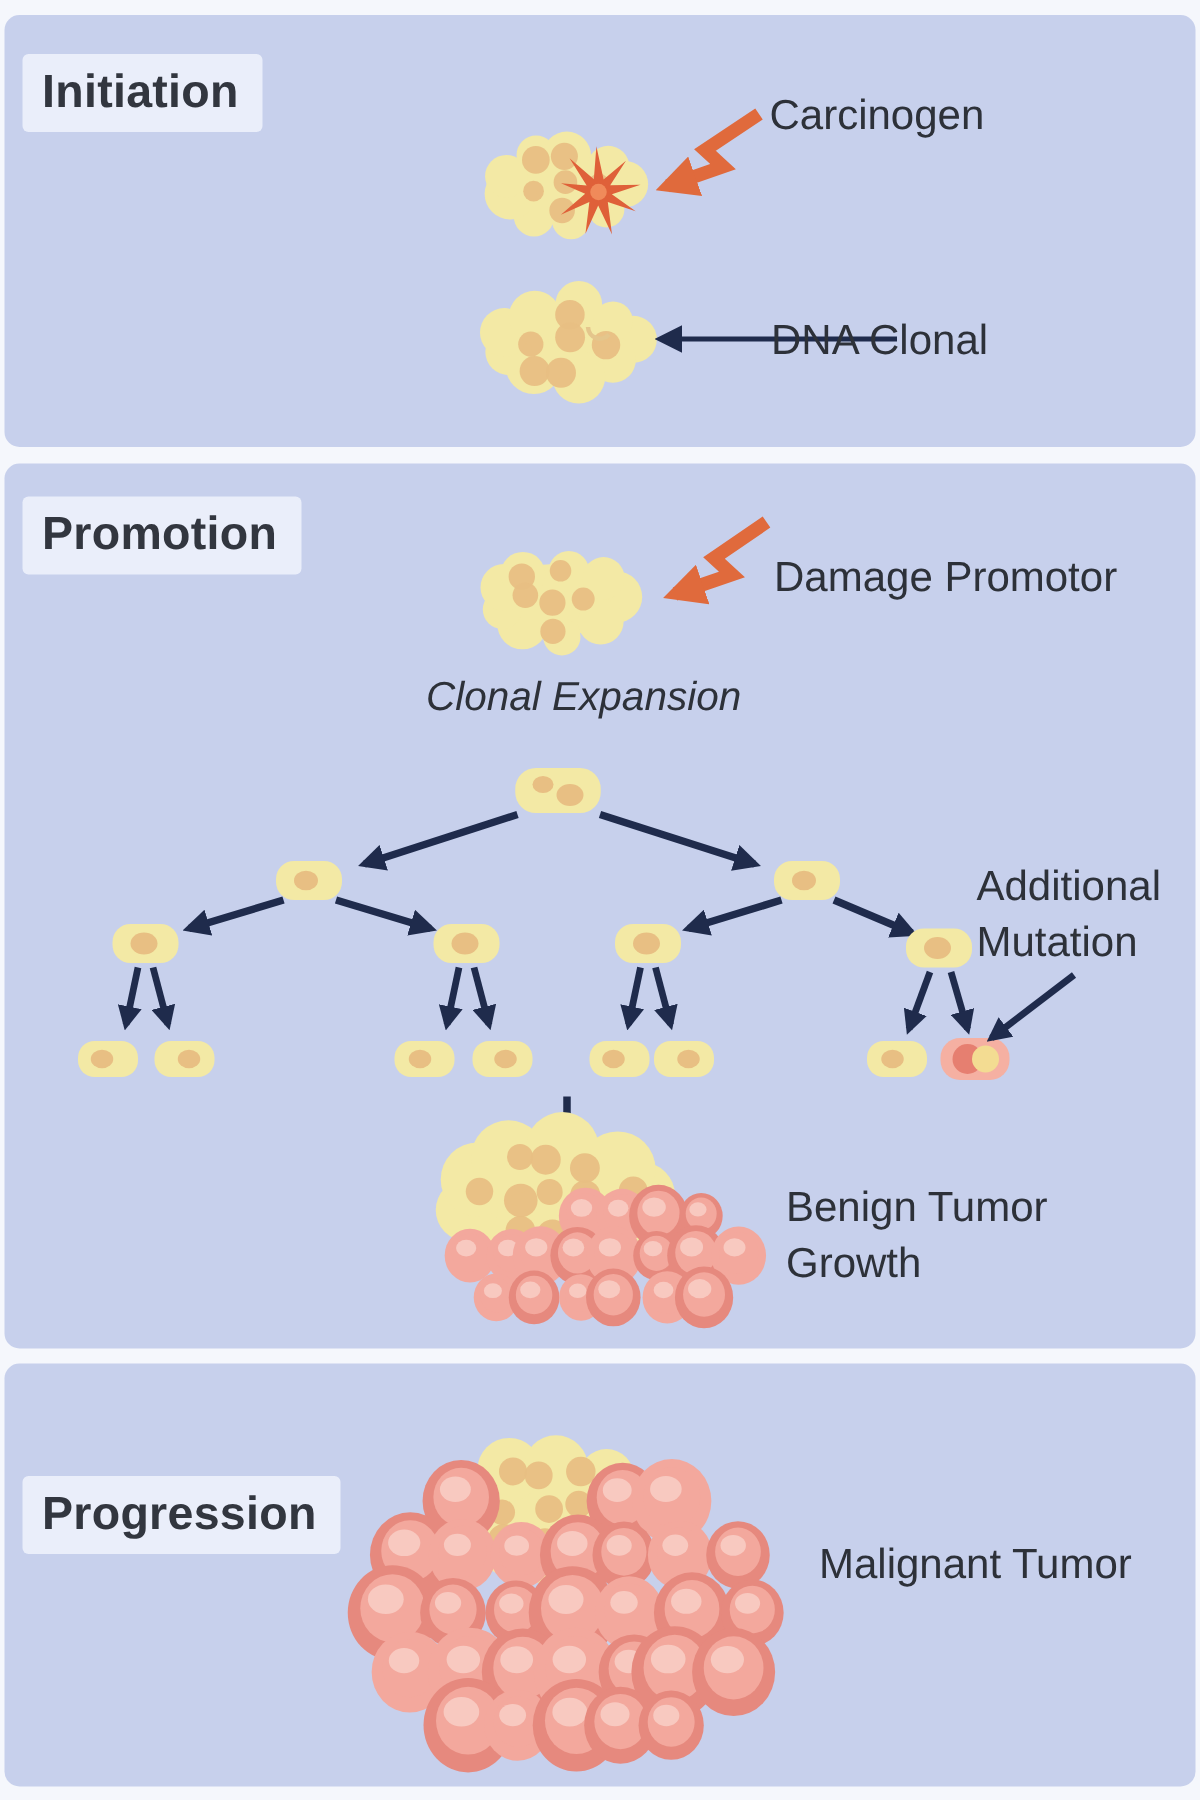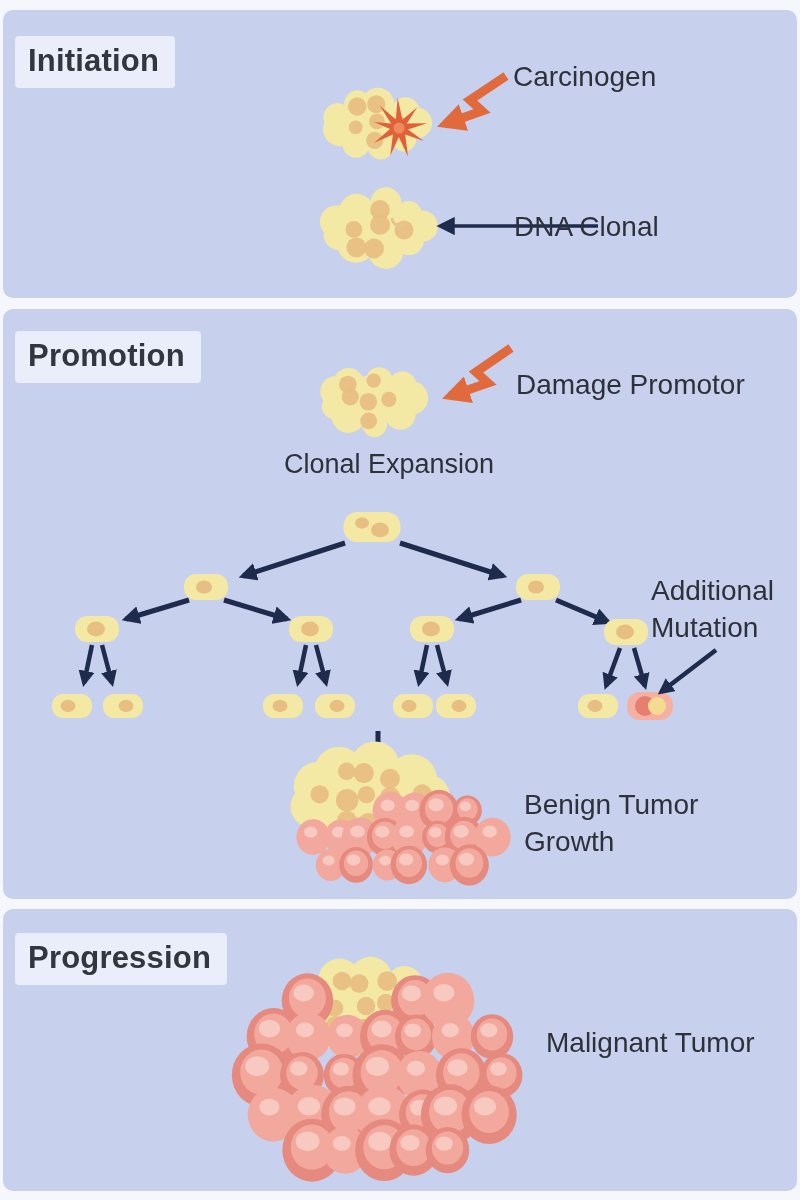--- a/index.html
+++ b/index.html
@@ -17,21 +17,21 @@
   .panel{position:absolute;left:3px;right:3px;background:var(--panel-background);border-radius:10px;}
   #panel-initiation{top:10px;height:288px;}
   #panel-promotion{top:309px;height:590px;}
   #panel-progression{top:909px;height:282px;}
   .art{position:absolute;left:0;top:0;width:800px;height:1200px;pointer-events:none;}
   .section-label{
     position:absolute;background:var(--label-box-background);color:var(--heading-text);
     font-size:31px;font-weight:bold;padding:7px 16px 9px 13px;border-radius:4px;letter-spacing:.2px;
   }
   .ann{position:absolute;color:var(--annotation-text);font-size:28px;line-height:37px;white-space:nowrap;}
-  .ann.mid{font-size:27px;}
+  .ann.mid{font-size:27px;font-style:italic;}
   .ln{stroke:var(--navy-arrow);stroke-width:5;fill:none;stroke-linecap:butt;}
   .ln-sm{stroke-width:4.5;}
   .ln-thin{stroke-width:3.4;}
   .zz{stroke:var(--orange-arrow);stroke-width:9;fill:none;stroke-linejoin:miter;}
   .mkN{fill:var(--navy-arrow);}
   .mkO{fill:var(--orange-arrow);}
   .crescent{stroke:#e4c68c;stroke-width:3;fill:none;}
 </style>
 </head>
 <body>
@@ -358,21 +358,21 @@
         <ellipse cx="413.64325068470055" cy="1147.7085176611797" rx="17.422006172839506" ry="18.389895404663925" fill="#f3a89d"></ellipse>
         <ellipse cx="410.01366606535896" cy="1142.8690715020575" rx="9.678892318244172" ry="7.9850861625514415" fill="#f8c9c0"></ellipse>
         <ellipse cx="447.4562115888798" cy="1150.1282407407407" rx="21.756001371742116" ry="23.061361454046644" fill="#e6897e"></ellipse>
         <ellipse cx="447.4562115888798" cy="1147.9526406035666" rx="15.664320987654323" ry="16.534561042524007" fill="#f3a89d"></ellipse>
         <ellipse cx="444.19281138311845" cy="1143.6014403292181" rx="8.702400548696847" ry="7.179480452674898" fill="#f8c9c0"></ellipse>
       </g>
   </svg>
 
   <div class="section-label" style="left:15px;top:36px">Initiation</div>
   <div class="section-label" style="left:15px;top:331px">Promotion</div>
-  <div class="section-label" style="left:15px;top:933px">Progression</div>
+  <div class="section-label" style="left:15px;top:984px">Progression</div>
 
   <div class="ann" style="left:513px;top:58px">Carcinogen</div>
   <div class="ann" style="left:514px;top:208px">DNA Clonal</div>
 
   <div class="ann" style="left:516px;top:366px">Damage Promotor</div>
   <div class="ann mid" style="left:284px;top:446px">Clonal Expansion</div>
 
   <div class="ann" style="left:524px;top:786px">
     <span>Benign Tumor</span><br>
     <span>Growth</span>

